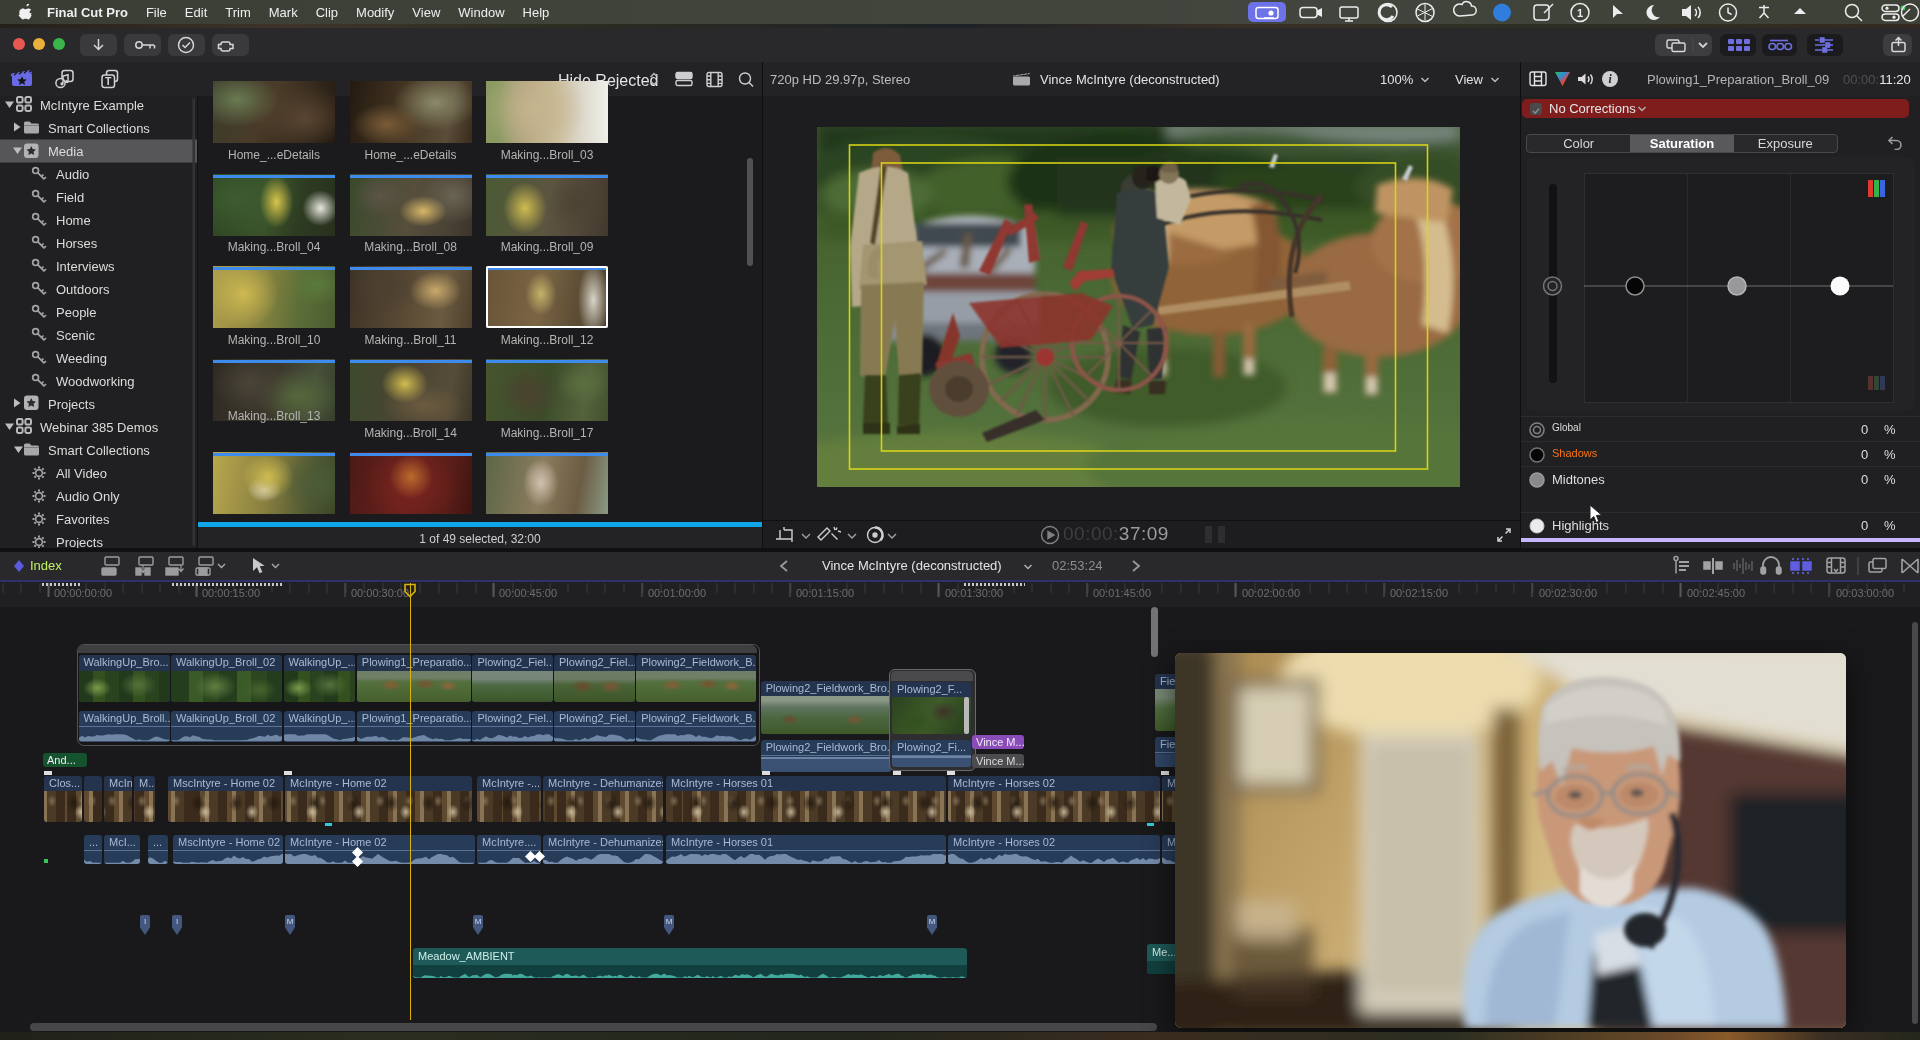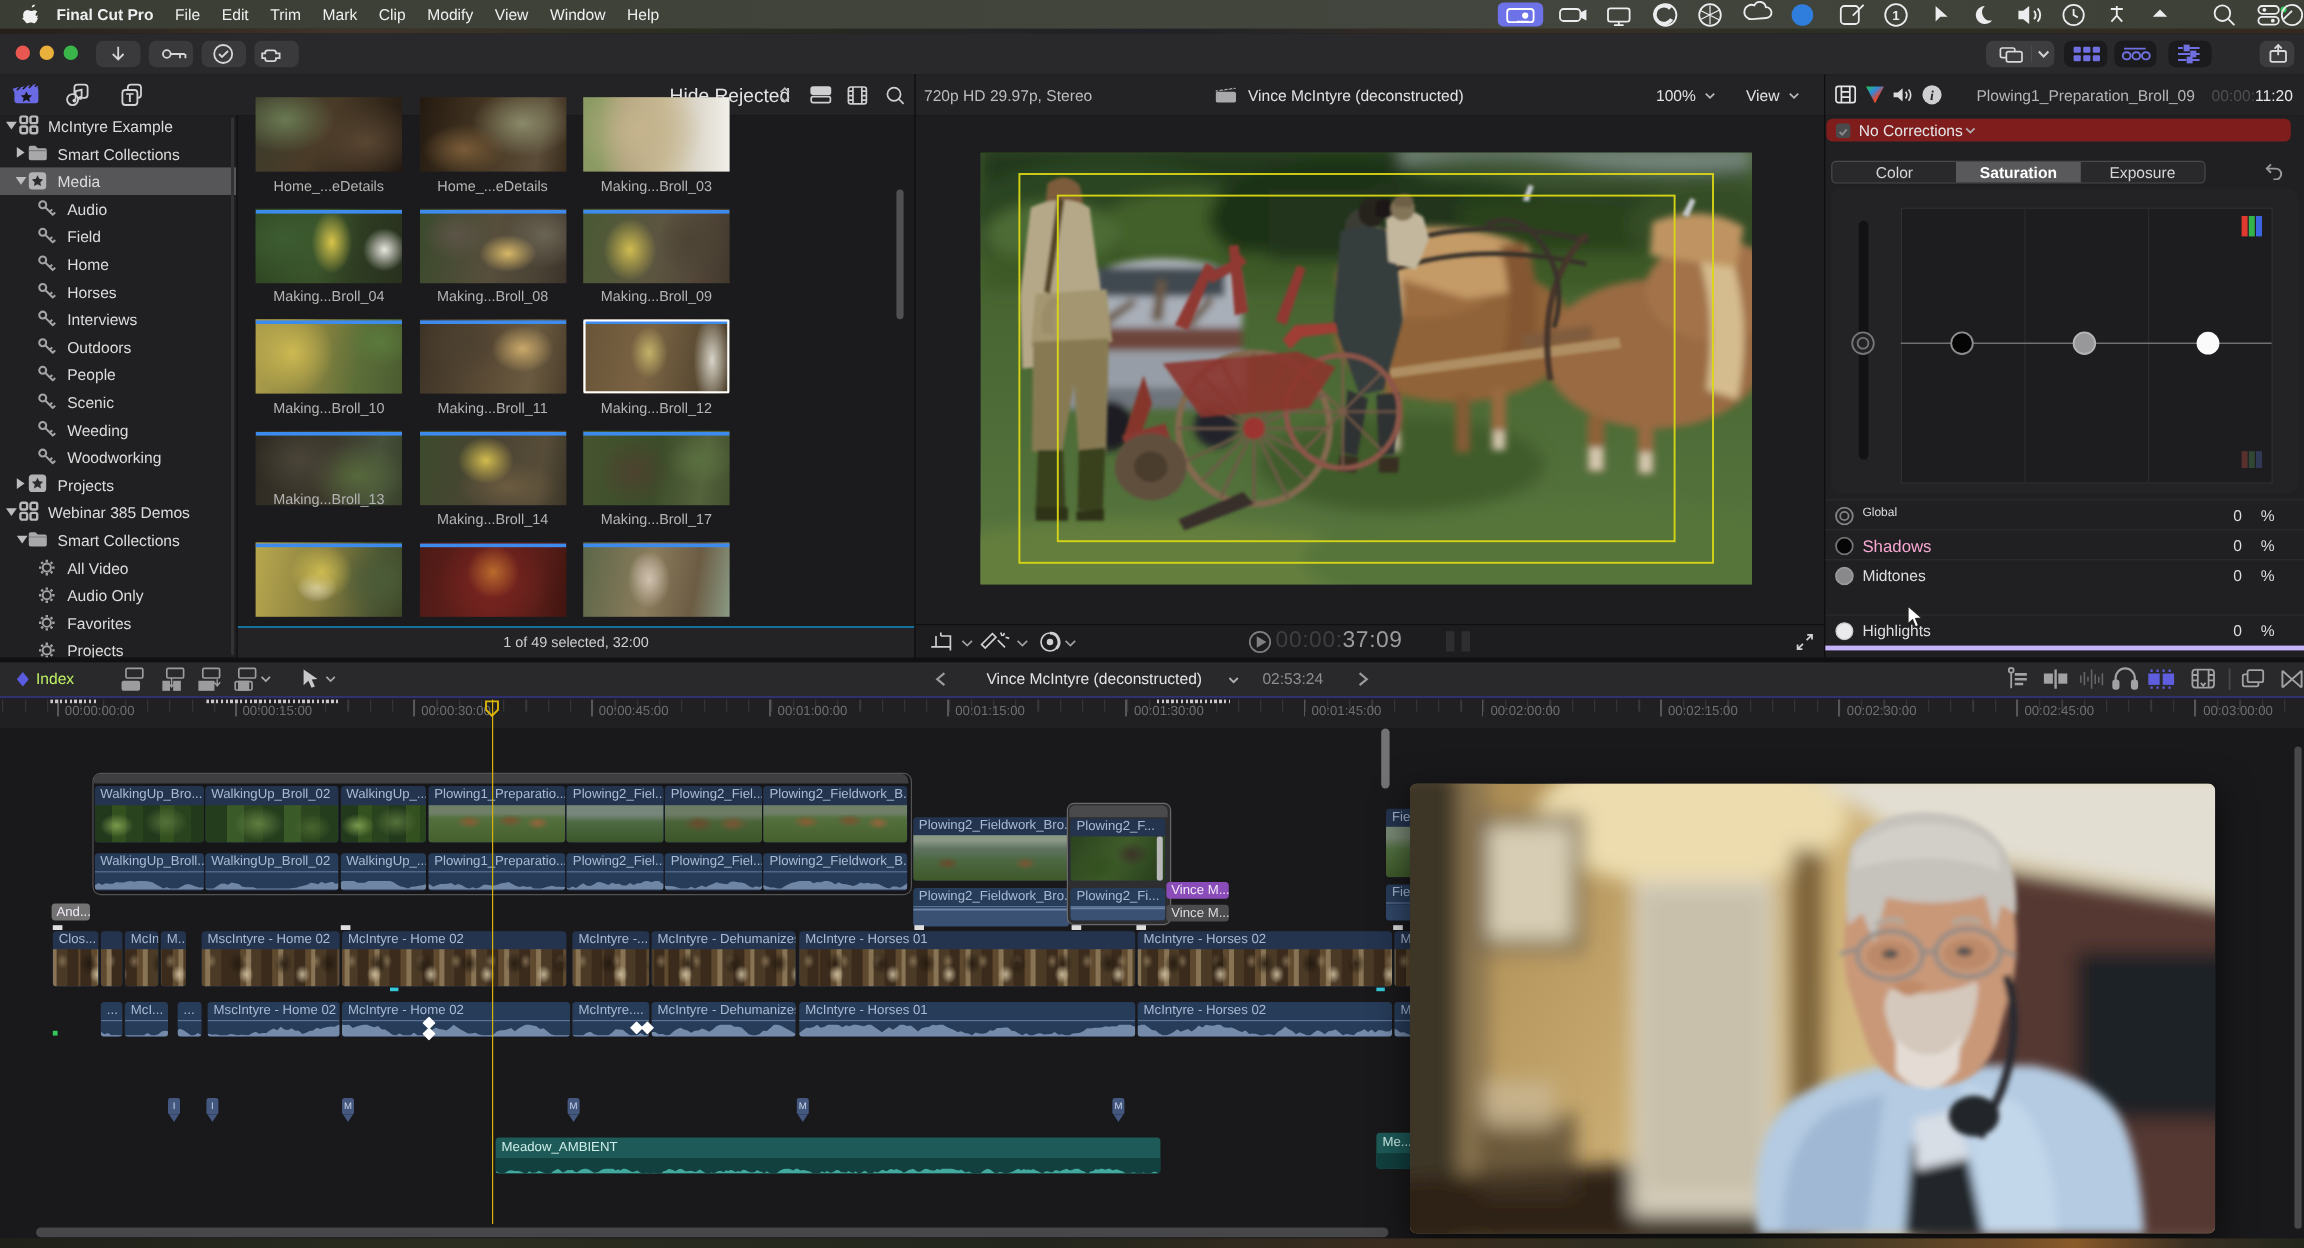--- a/index.html
+++ b/index.html
@@ -422,21 +422,21 @@
     <div class="tlabel" style="left:11px;top:144.2px">Making...Broll_04</div>
     <div class="tlabel" style="left:147.5px;top:144.2px">Making...Broll_08</div>
     <div class="tlabel" style="left:284px;top:144.2px">Making...Broll_09</div>
     <div class="tlabel" style="left:11px;top:236.9px">Making...Broll_10</div>
     <div class="tlabel" style="left:147.5px;top:236.9px">Making...Broll_11</div>
     <div class="tlabel" style="left:284px;top:236.9px">Making...Broll_12</div>
     <div class="tlabel" style="left:11px;top:313px">Making...Broll_13</div>
     <div class="tlabel" style="left:147.5px;top:329.6px">Making...Broll_14</div>
     <div class="tlabel" style="left:284px;top:329.6px">Making...Broll_17</div>
     <div class="abs" style="left:549px;top:62px;width:6px;height:108px;border-radius:3px;background:#515153"></div>
-    <div class="abs" style="left:0;top:426px;width:564px;height:26px;background:#232325;border-top:1px solid #0ea5e9">
+    <div class="abs" style="left:0;top:426px;width:564px;height:26px;background:#232325;border-top:5px solid #0ea5e9">
       <div style="text-align:center;font-size:12px;color:#cfcfd1;line-height:25px">1 of 49 selected, 32:00</div>
     </div>
   </div>
   <div id="viewer" class="abs">
     <svg class="abs" style="left:54px;top:31px" width="643" height="360" viewBox="0 0 643 360">
       <defs>
         <filter id="b6" x="-20%" y="-20%" width="140%" height="140%">
             <feGaussianBlur stdDeviation="6"></feGaussianBlur>
           </filter>
         <filter id="b3" x="-20%" y="-20%" width="140%" height="140%">
@@ -634,21 +634,21 @@
           <circle cx="8" cy="8" r="3.5" fill="none" stroke="#828284" stroke-width="1.5"></circle>
         </svg>
       <span class="abs" style="left:31px;top:5px;font-size:10px;color:#dededf">Global</span>
       <span class="abs" style="left:340px;top:5px;font-size:13px;color:#dededf">0</span>
       <span class="abs" style="left:363px;top:5px;font-size:13px;color:#dededf">%</span>
     </div>
     <div class="abs" style="left:0;top:345px;width:399px;height:25px;border-top:1px solid #2c2c2e">
       <svg class="abs" style="left:8px;top:4.5px" width="16" height="16">
           <circle cx="8" cy="8" r="7" fill="#060606" stroke="#737375" stroke-width="1.5"></circle>
         </svg>
-      <span class="abs" style="left:31px;top:5px;font-size:14px;color:#f9a8d4">Shadows</span>
+      <span class="abs" style="left:31px;top:5px;font-size:11px;color:#f97316">Shadows</span>
       <span class="abs" style="left:340px;top:5px;font-size:13px;color:#dededf">0</span>
       <span class="abs" style="left:363px;top:5px;font-size:13px;color:#dededf">%</span>
     </div>
     <div class="abs" style="left:0;top:370px;width:399px;height:25px;border-top:1px solid #2c2c2e">
       <svg class="abs" style="left:8px;top:4.5px" width="16" height="16">
           <circle cx="8" cy="8" r="7" fill="#89898b" stroke="#9a9a9c" stroke-width="1.5"></circle>
         </svg>
       <span class="abs" style="left:31px;top:5px;font-size:13px;color:#dededf">Midtones</span>
       <span class="abs" style="left:340px;top:5px;font-size:13px;color:#dededf">0</span>
       <span class="abs" style="left:363px;top:5px;font-size:13px;color:#dededf">%</span>
@@ -881,21 +881,21 @@
         <div style="position:absolute;left:0;top:15px;width:100%;height:37px;background:radial-gradient(20px 14px at 65% 40%,#3c3428,transparent 75%),radial-gradient(30px 20px at 30% 70%,#33501f,transparent 75%),linear-gradient(120deg,#2c431f,#3f5c2a 50%,#243a1a 100%)"></div>
         <div style="position:absolute;right:2px;top:15px;width:5px;height:37px;background:#b9b9bb;border-radius:2px"></div>
       </div>
 <div class="clipa" style="left:892px;top:133px;width:79px;height:27px">
         <div class="cliptitle">Plowing2_Fi...</div>
         <div style="position:absolute;left:0;top:16px;width:100%;height:1.5px;background:#6d84a5"></div>
         <div style="position:absolute;left:0;top:17.5px;width:100%;height:9.5px;background:#3a5173"></div>
       </div>
 <div class="abs" style="left:972px;top:128px;width:52px;height:14px;background:#8a4cb8;border-radius:3px;font-size:11px;color:#f2eaf8;line-height:14px;padding-left:4px;box-sizing:border-box;white-space:nowrap;overflow:hidden">Vince M...</div>
 <div class="abs" style="left:972px;top:147px;width:52px;height:14px;background:#4c4c4e;border-radius:3px;font-size:11px;color:#dcdcde;line-height:14px;padding-left:4px;box-sizing:border-box;white-space:nowrap;overflow:hidden">Vince M...</div>
-<div class="abs" style="left:43px;top:146px;width:32px;height:14px;background:#737373;border-radius:3px;font-size:11px;color:#f2eaf8;line-height:14px;padding-left:4px;box-sizing:border-box;white-space:nowrap;overflow:hidden">And...</div>
+<div class="abs" style="left:43px;top:146px;width:44px;height:14px;background:#14532d;border-radius:3px;font-size:11px;color:#f2eaf8;line-height:14px;padding-left:4px;box-sizing:border-box;white-space:nowrap;overflow:hidden">And...</div>
 <div class="clipv" style="left:1155px;top:67px;width:38px;height:57px">
         <div class="cliptitle">Fie...</div>
         <div style="position:absolute;left:0;top:15px;width:100%;height:42px;background:linear-gradient(180deg,#7a8a76 0 20%,#527040 45%,#3f5a29 100%)"></div>
       </div>
 <div class="clipa" style="left:1155px;top:130px;width:38px;height:30px">
         <div class="cliptitle">Fie...</div>
         <div style="position:absolute;left:0;top:17px;width:100%;height:13px;background:#31486a"></div>
       </div>
 <div class="clipv" style="left:44px;top:169px;width:38px;height:46px">
         <div class="cliptitle">Clos...</div>

